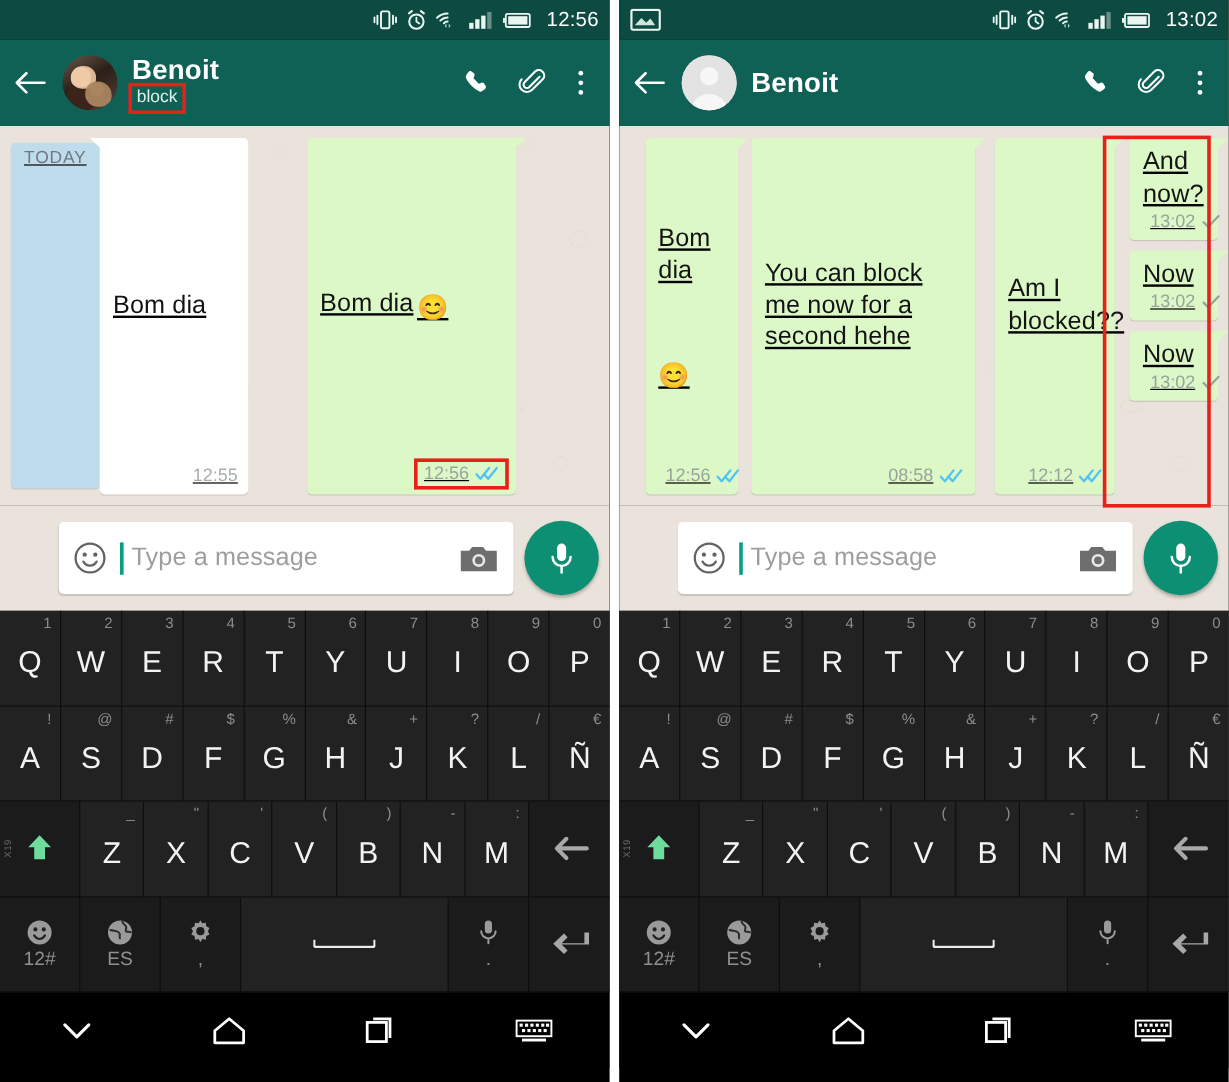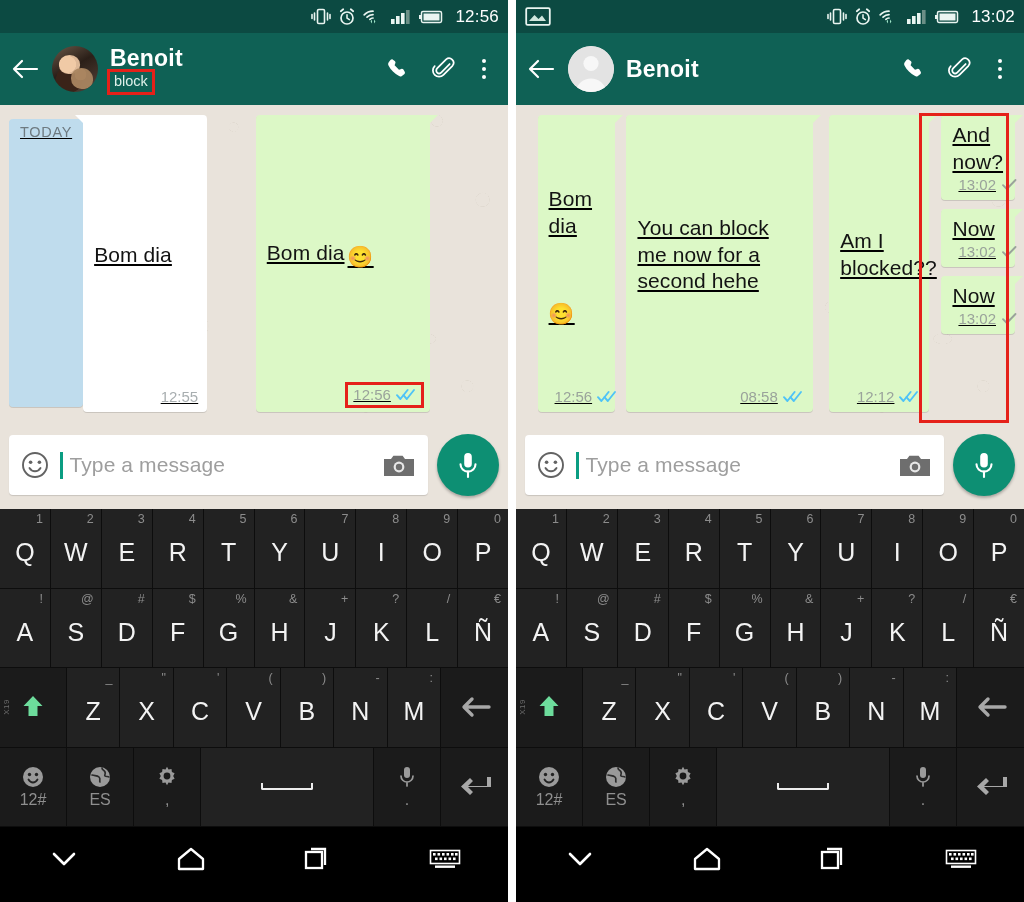--- a/index.html
+++ b/index.html
@@ -126,21 +126,21 @@
   .groupbox { position: relative; }
   .groupbox .redframe {
     position: absolute; border: 3px solid #e52119; pointer-events: none; z-index: 5;
   }
 
   
   .composer {
     height: 88px; background: transparent; display: flex; align-items: center;
     padding: 0 9px; gap: 9px; position: relative; z-index: 2;
   }
-  .composer-wrap { position: relative; height: 88px; }
+  .composer-wrap { position: relative; height: 88px; padding-left: 40px; }
   .composer-bg { position: absolute; inset: 0; background: #e9e3db; z-index: 0; }
   .inputpill {
     flex: 1; height: 60px; background: #fff; border-radius: 4px;
     box-shadow: 0 1px 1px rgba(0,0,0,.14); display: flex; align-items: center;
     padding: 0 12px 0 11px; gap: 7px;
   }
   .smiley { width: 30px; height: 30px; flex: 0 0 auto; }
   .caret { width: 2.5px; height: 27px; background: #0a9d82; flex: 0 0 auto; margin-left: 3px; }
   .placeholder { flex: 1; font-size: 21px; color: #9e9e9e; letter-spacing: .1px; }
   .cam { width: 34px; height: 27px; flex: 0 0 auto; }

